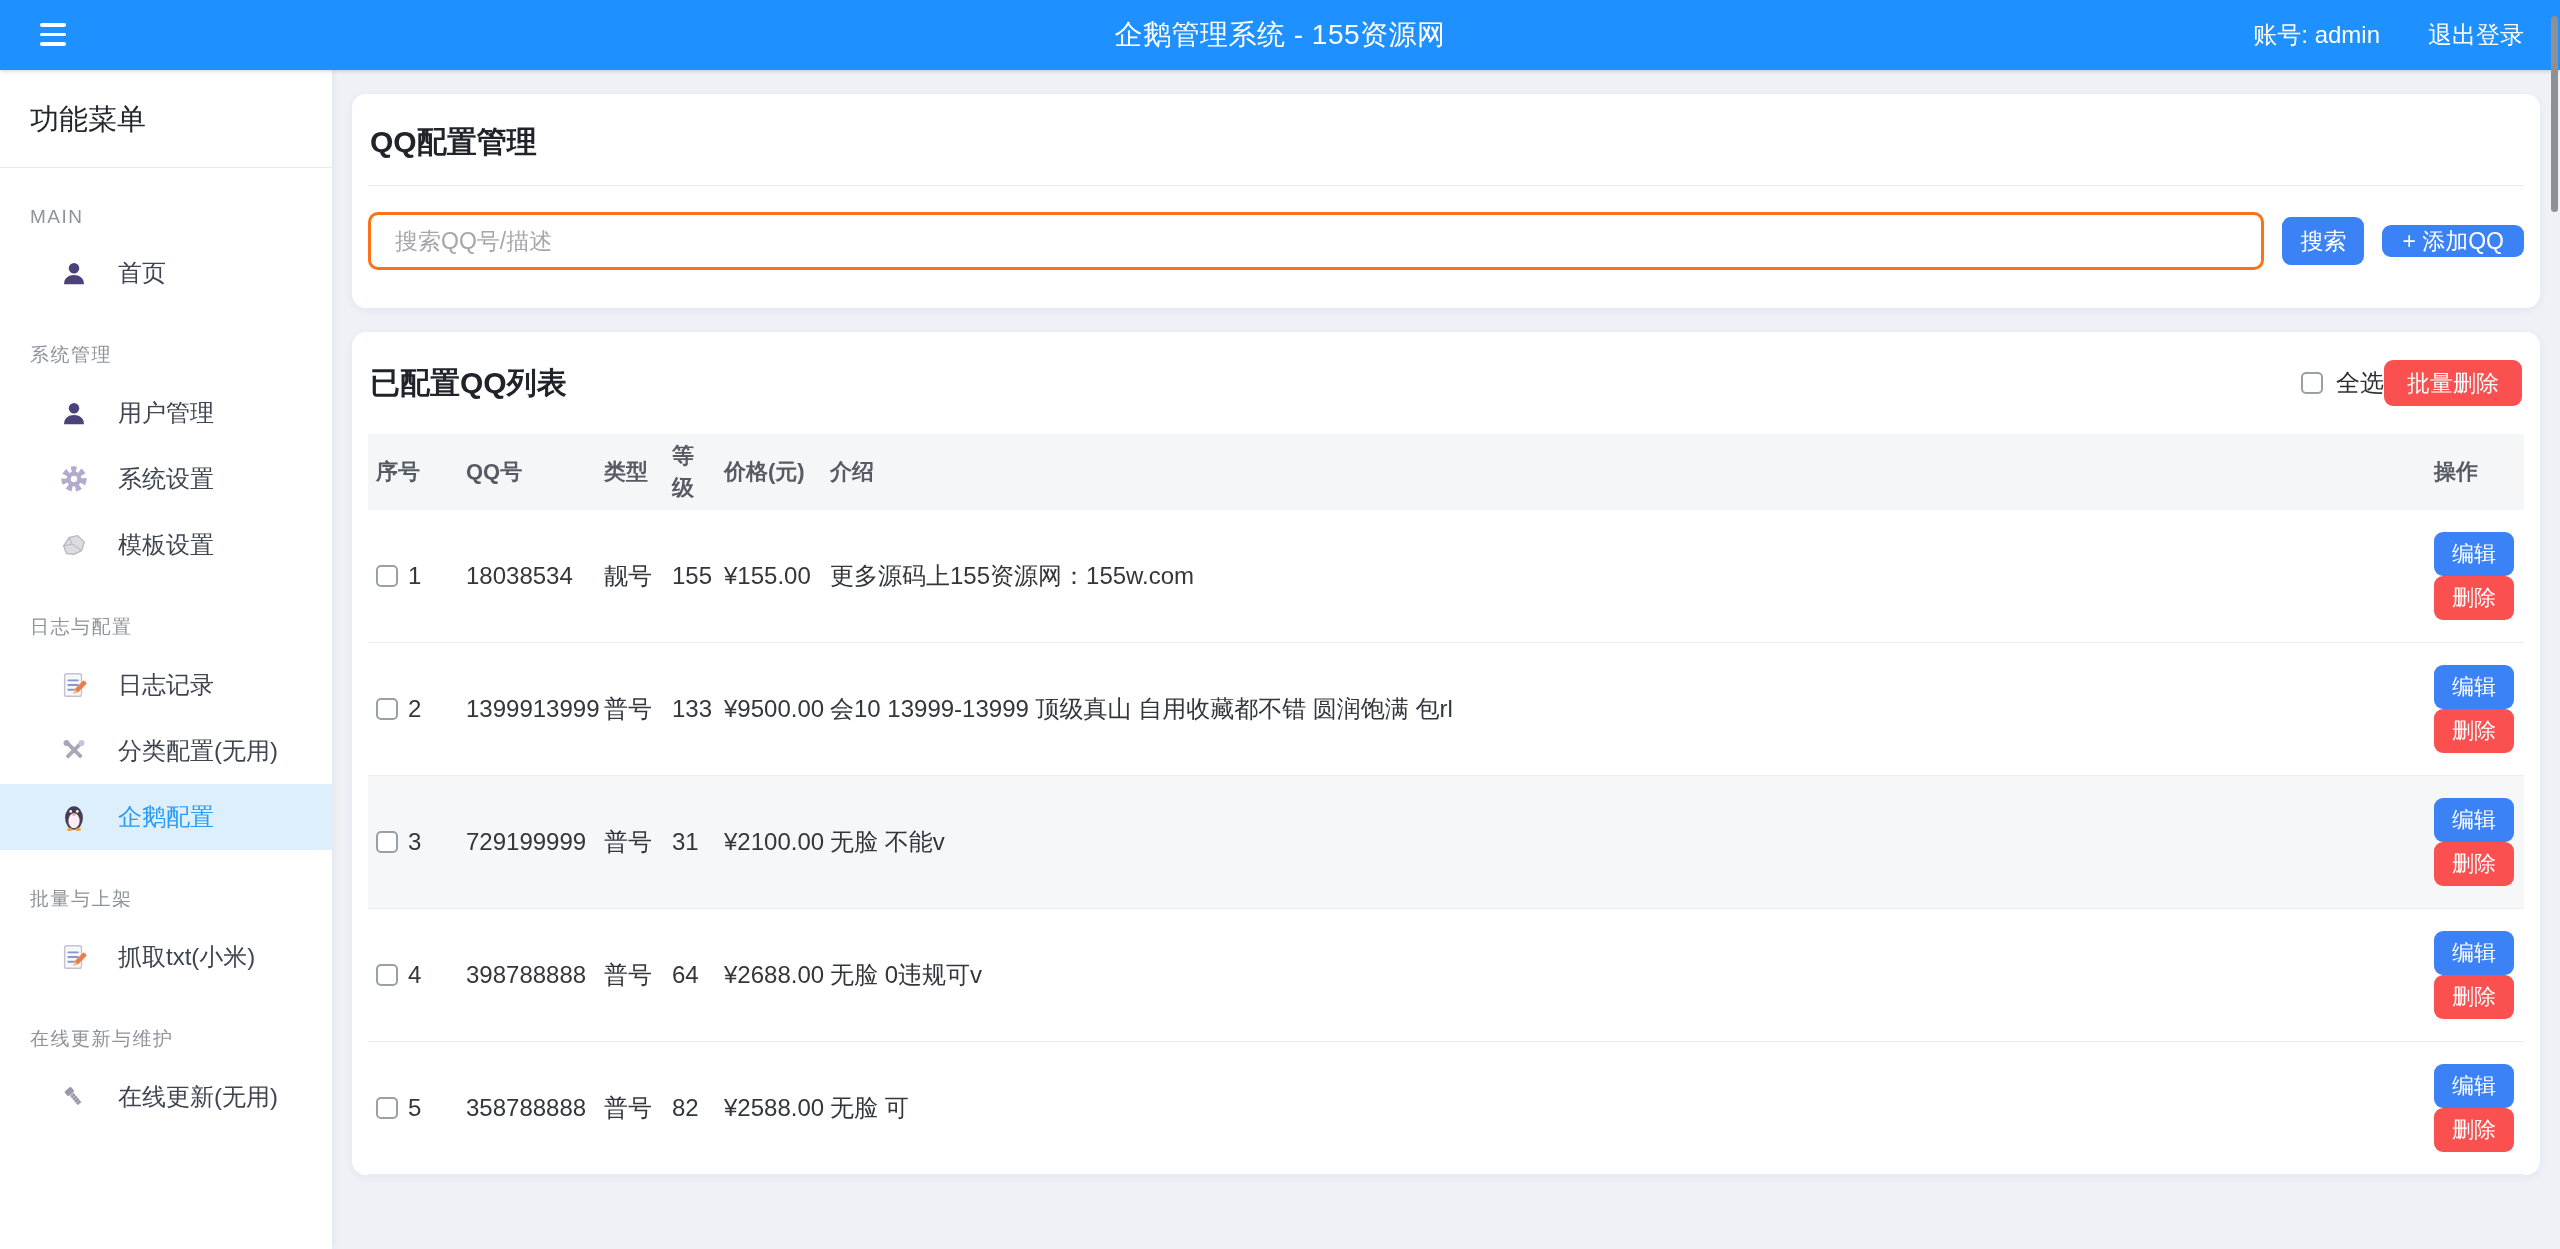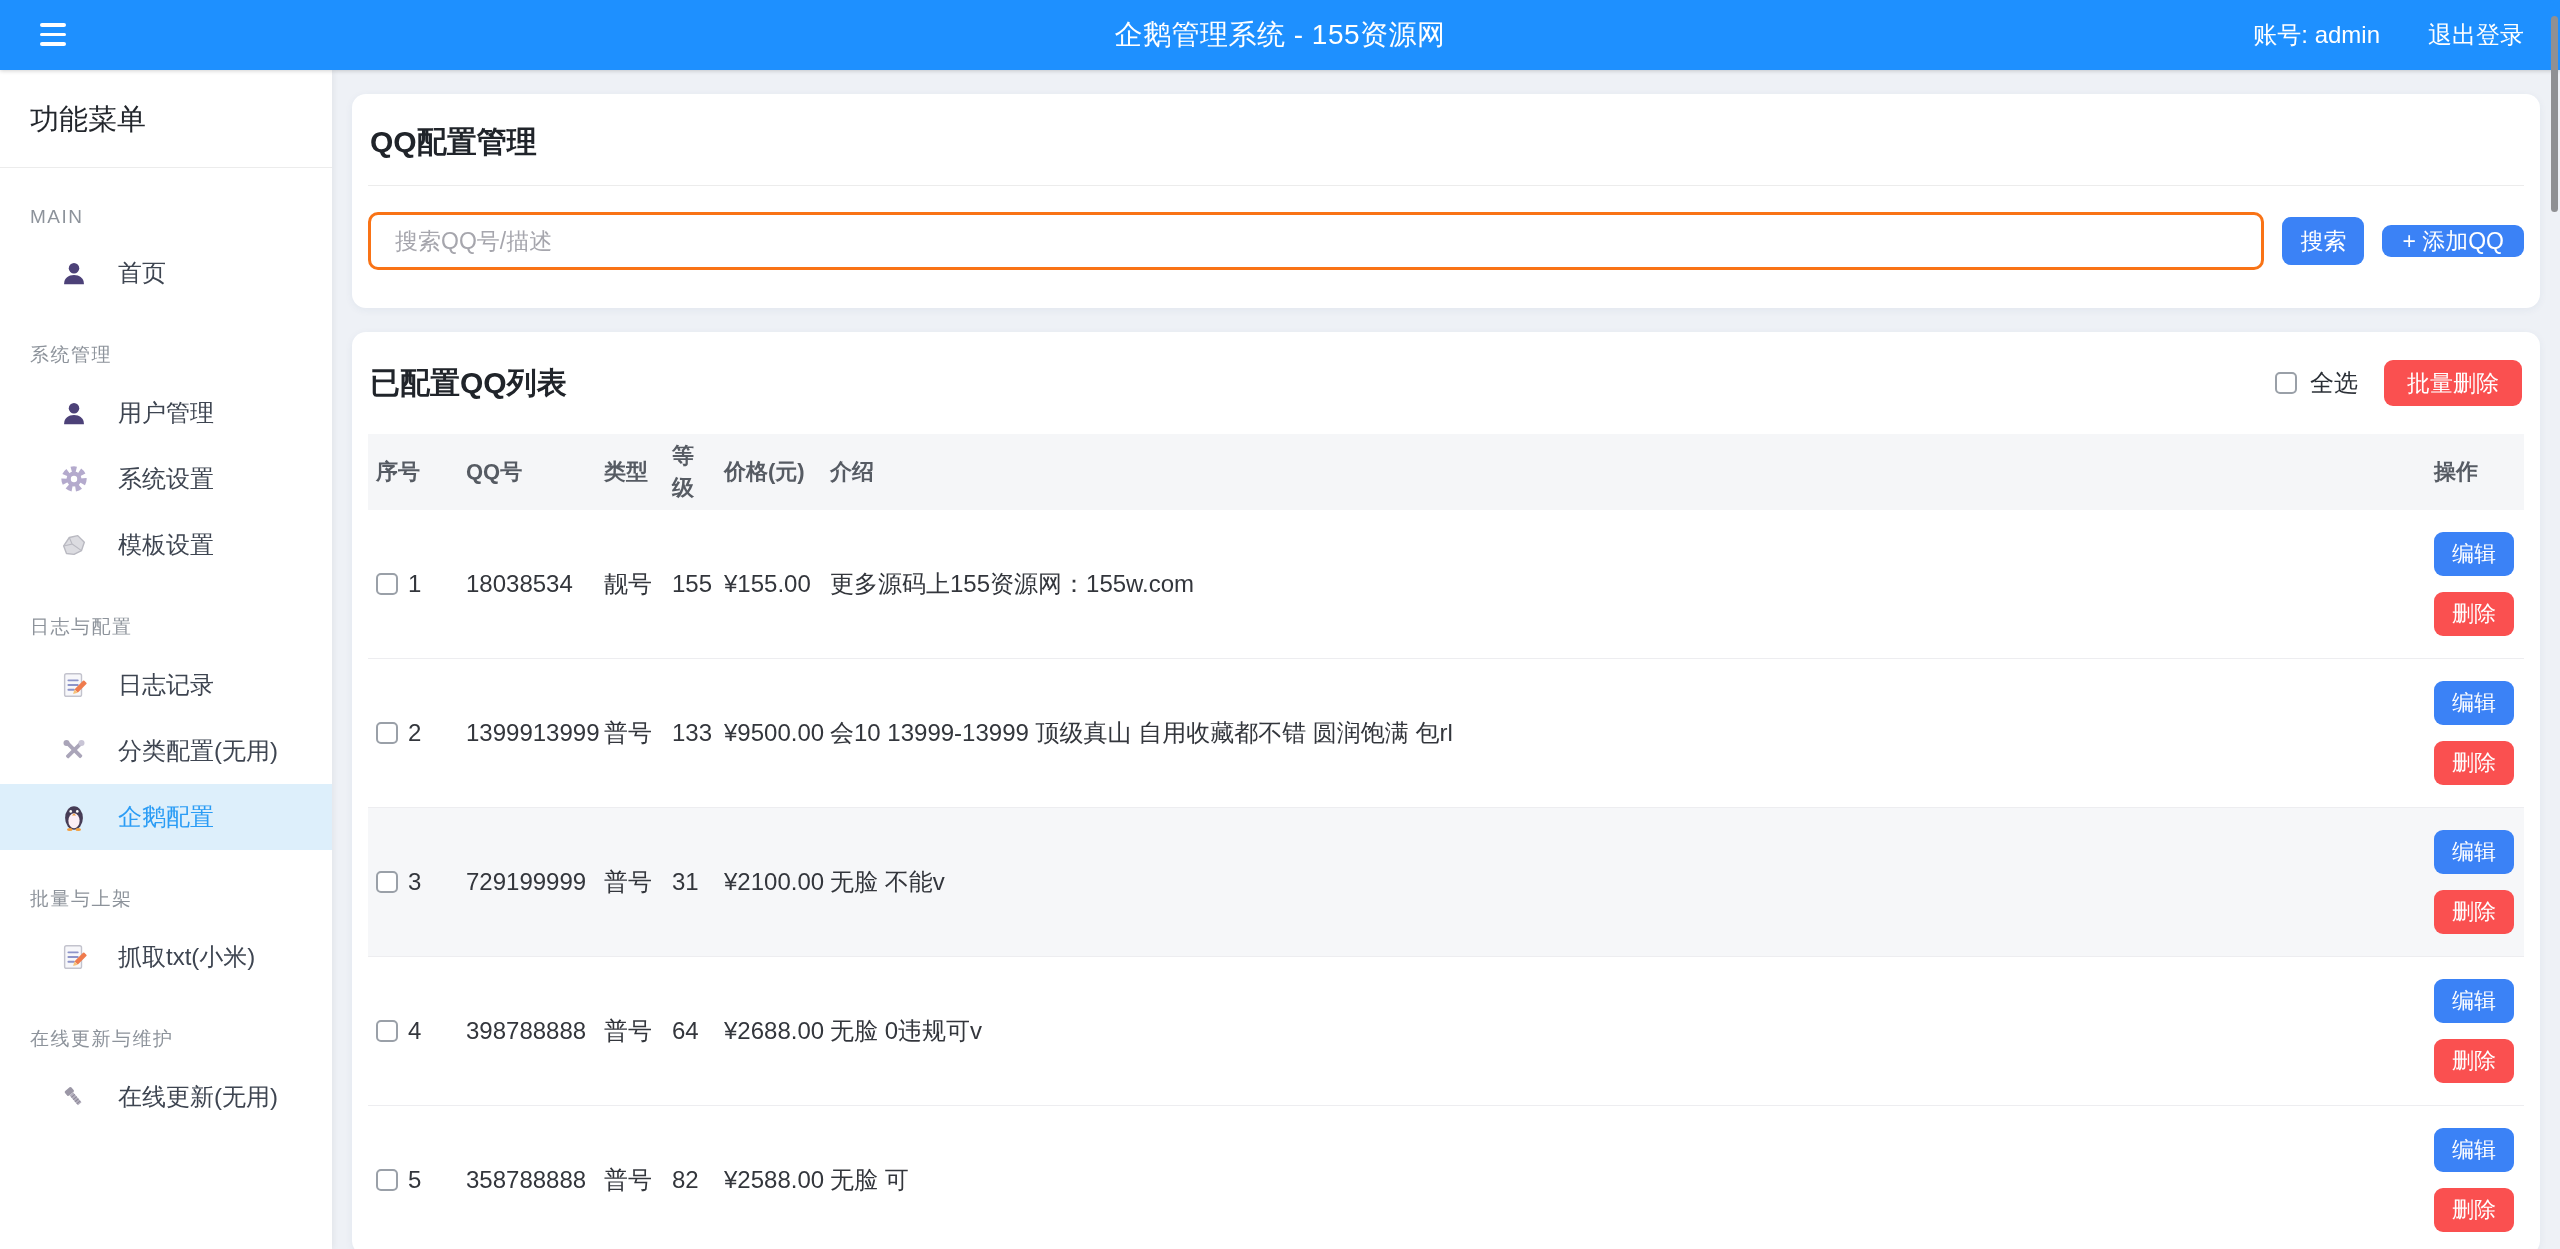--- a/index.html
+++ b/index.html
@@ -43,34 +43,34 @@
   .btn-blue { background:#3b82f6; }
   .btn-red { background:#fa5050; }
   .search-btn { width:82px; height:48px; flex:none; }
   .add-btn { height:32px; padding:0 20px; flex:none; }
   
   .card2 { padding:28px 16px 0; }
   .list-head { display:flex; align-items:center; padding:0 2px; }
   .list-title { font-size:30px; font-weight:700; color:#20242a; flex:1; }
   .select-all { display:flex; align-items:center; gap:13px; font-size:24px; color:#2a2f36; }
   .checkbox { appearance:none; -webkit-appearance:none; width:22px; height:22px; border:2px solid #9aa0a8; border-radius:5px; background:#fff; cursor:pointer; flex:none; }
-  .batch-btn { height:46px; padding:0 23px; margin-left:26px; }
+  .batch-btn { height:46px; padding:0 23px; }
   .table { margin-top:28px; }
   .thead { display:flex; align-items:center; background:#f5f6f8; min-height:76px; font-size:22px; font-weight:700; color:#565b63; line-height:1.45; }
   .cell { padding:0 8px; }
   .col-index { width:90px; display:flex; align-items:center; gap:10px; }
   .col-qq { width:138px; }
   .col-type { width:68px; }
   .col-level { width:52px; }
   .col-price { width:106px; }
   .col-desc { flex:1; }
   .col-actions { width:98px; }
   .trow { display:flex; align-items:center; border-bottom:1px solid #ededf0; font-size:24px; color:#33363c; }
   .trow.hl { background:#f6f7f9; }
-  .actions { display:flex; flex-direction:column; gap:16px; padding:22px 0; }
+  .actions { display:flex; flex-direction:column; gap:0; padding:22px 0; }
   .row-btn { width:80px; height:44px; font-size:22px; border-radius:9px; }
   
   .scrollbar-thumb { position:absolute; right:2px; top:16px; width:7px; height:196px; background:#8f9093; border-radius:4px; z-index:20; }
 </style>
 </head>
 <body>
 
 <div class="header">
   <div class="hamburger">
     <span></span>

